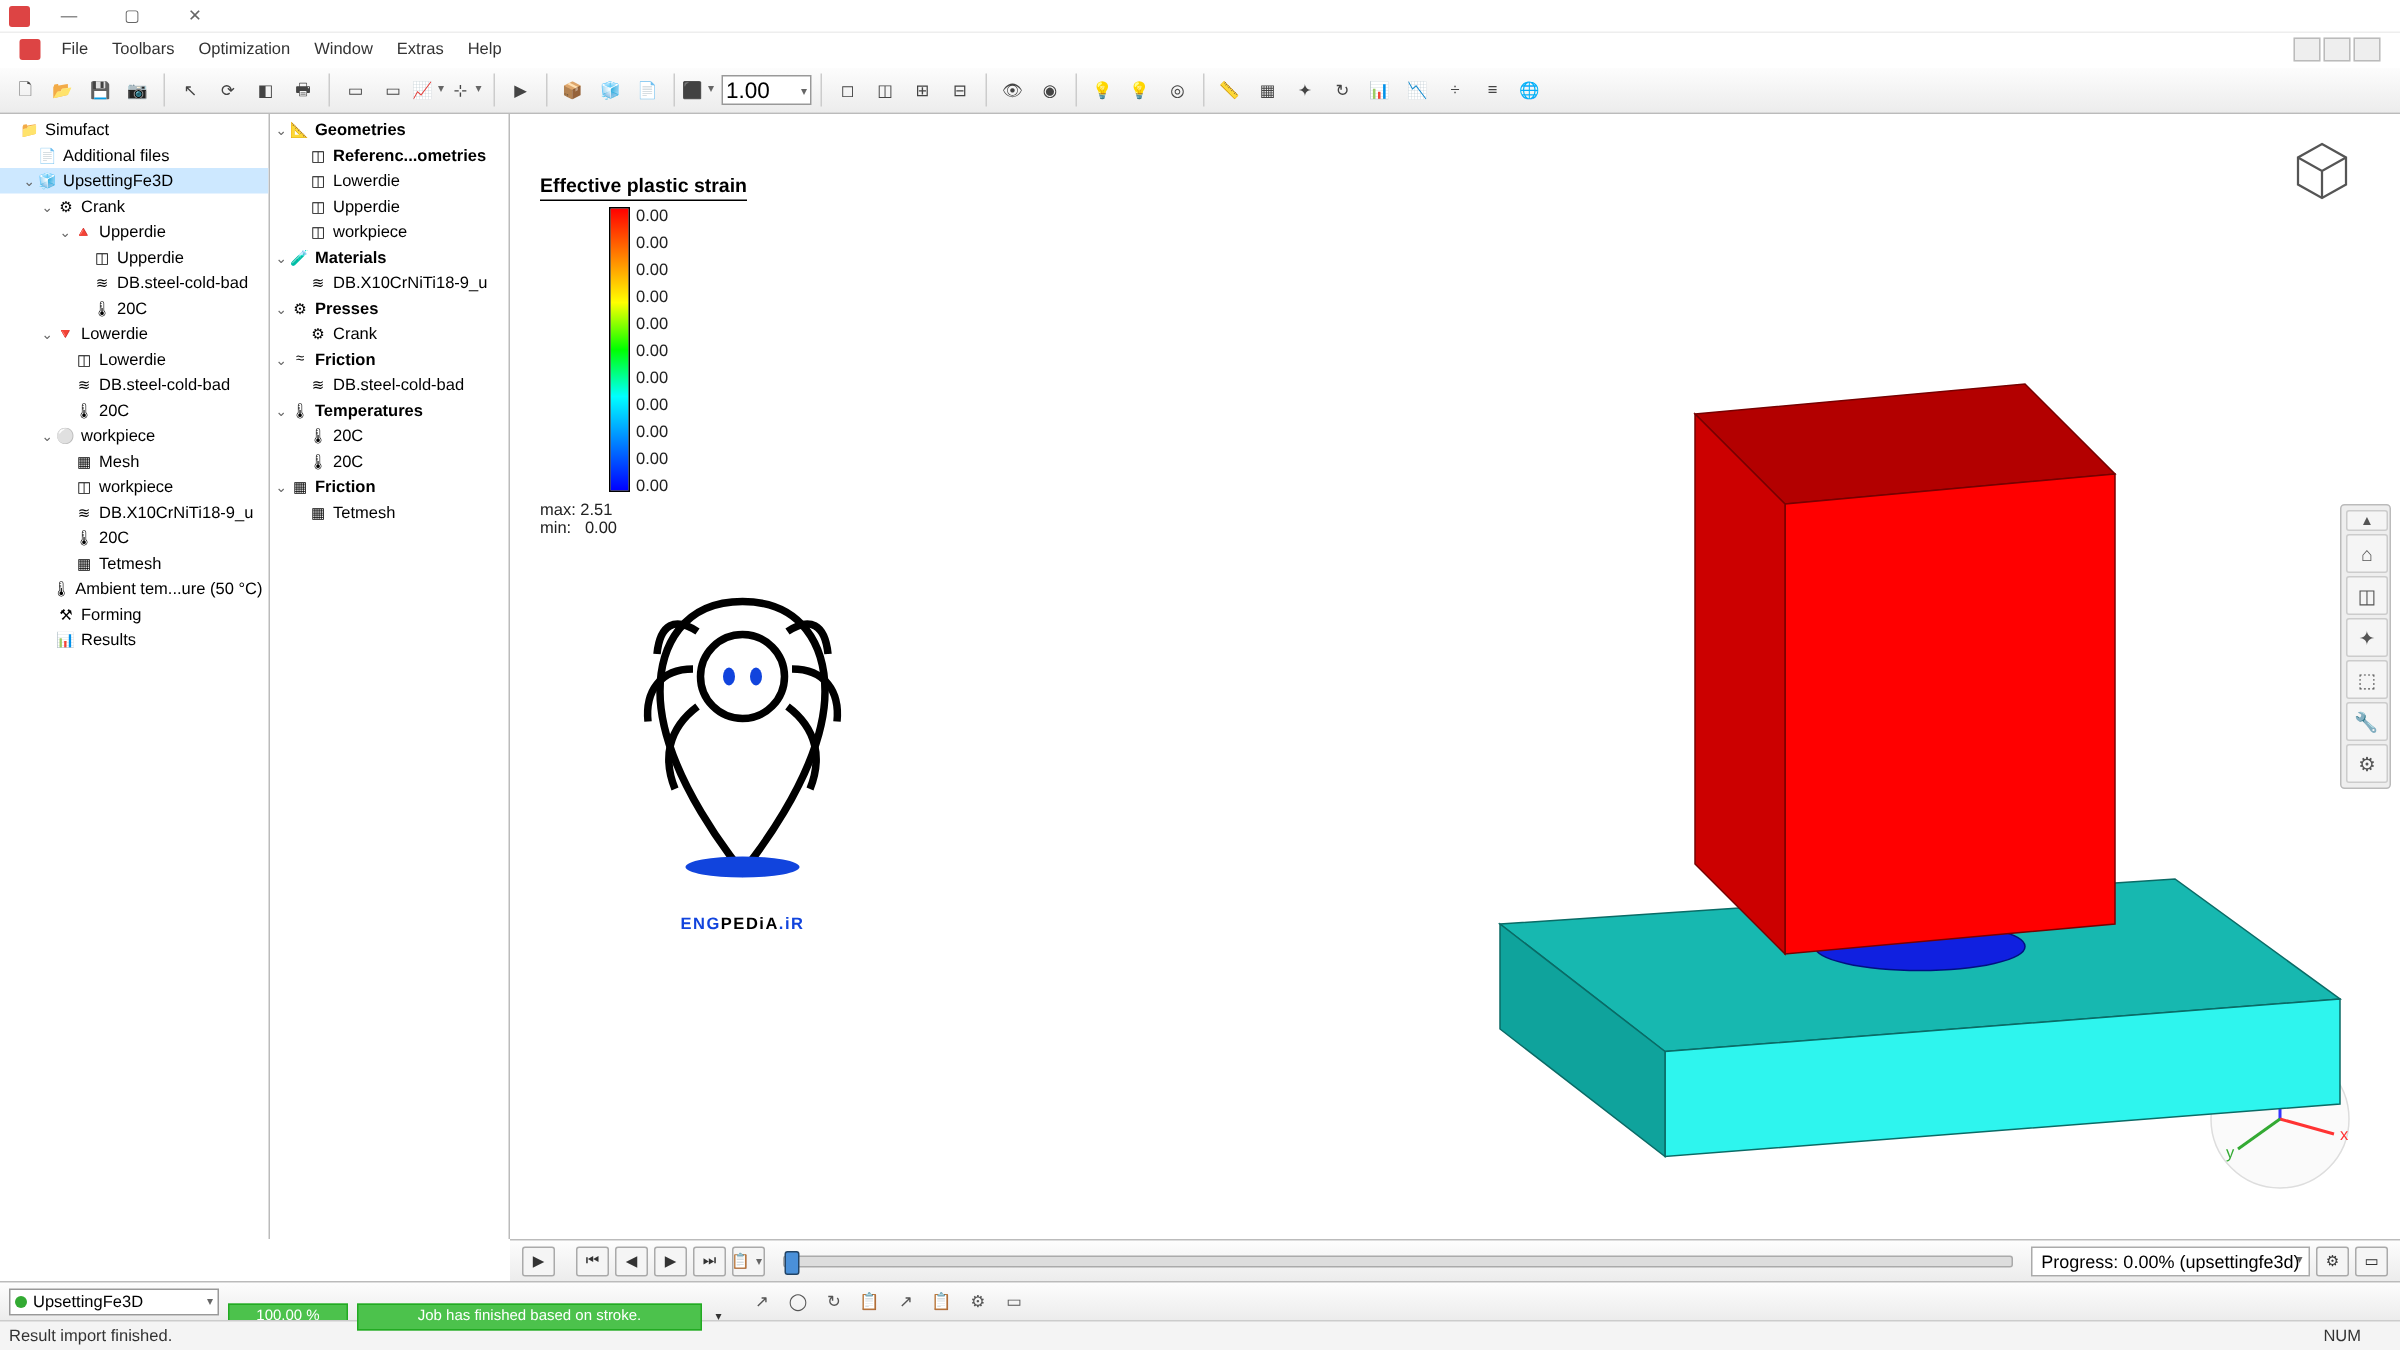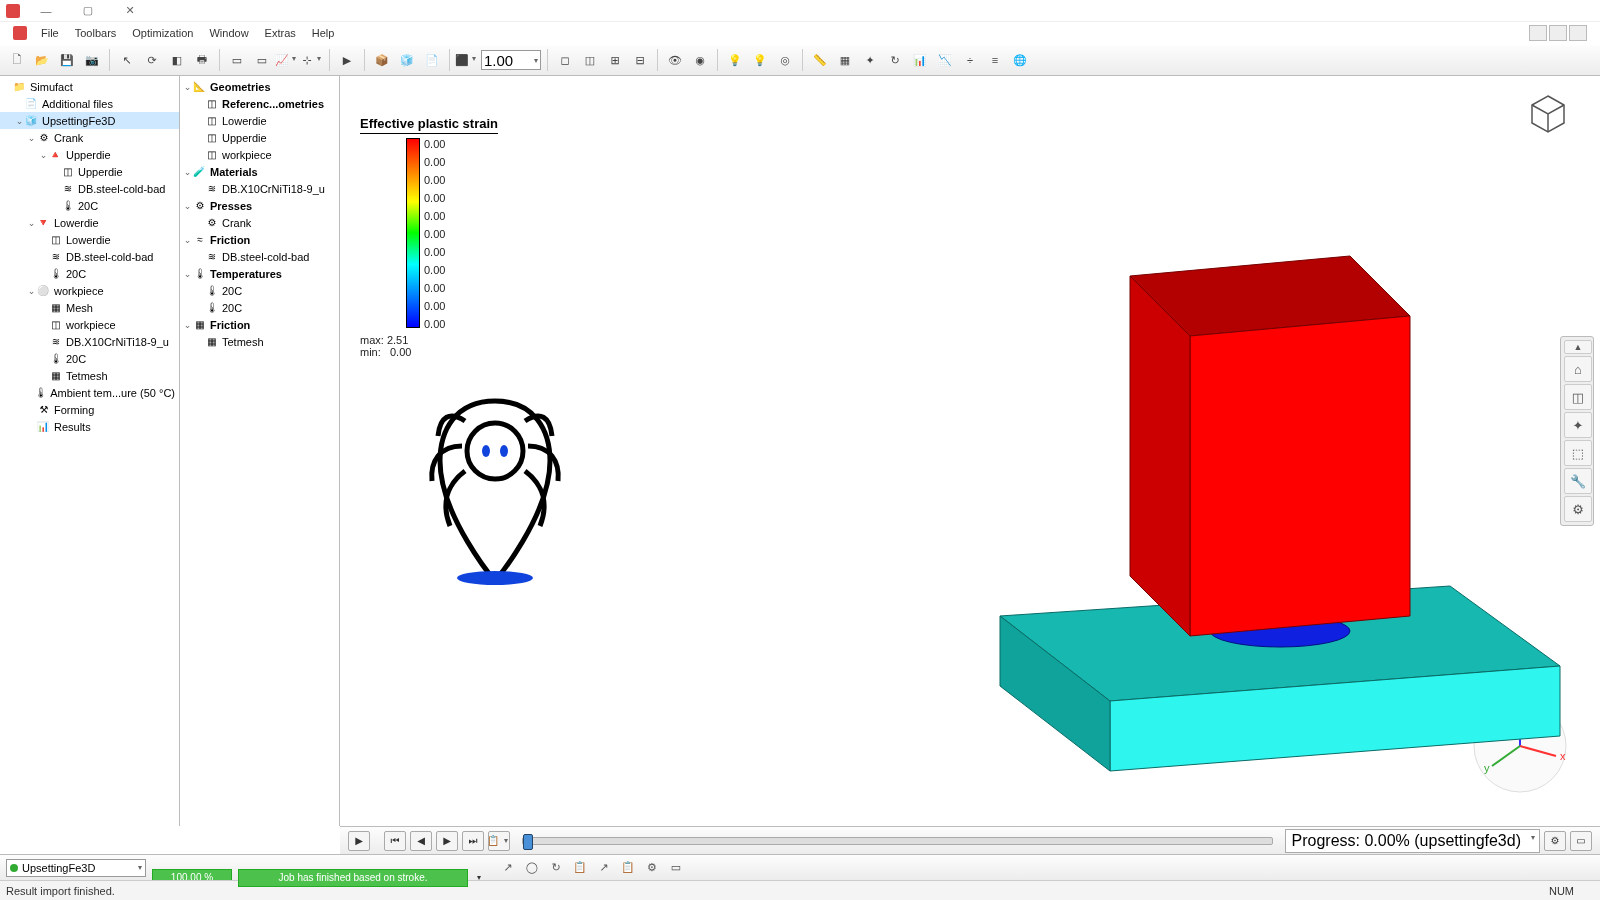--- a/index.html
+++ b/index.html
@@ -44,21 +44,21 @@
 .triad-top { position:absolute; right:30px; top:16px; }
 .triad-bot { position:absolute; right:30px; bottom:30px; width:100px; height:100px; }
 .side-tools { position:absolute; right:6px; top:260px; width:34px; background:#eee; border:1px solid #bbb; border-radius:3px; display:flex; flex-direction:column; gap:2px; padding:3px; }
 .side-tools .sbt { width:28px; height:26px; background:#f5f5f5; border:1px solid #ccc; border-radius:2px; display:flex; align-items:center; justify-content:center; font-size:13px; color:#555;}
 .side-tools .sbt:first-child{height:14px;font-size:9px;}
 .model-3d { position:absolute; left:350px; top:80px; width:900px; height:650px; }
 .playbar { height: 28px; background: linear-gradient(#fdfdfd,#ececec); border-top:1px solid #bbb; display:flex; align-items:center; padding:0 8px; gap:4px; }
 .pb-btn { width:22px; height:20px; border:1px solid #aaa; background:#f5f5f5; border-radius:2px; display:flex; align-items:center; justify-content:center; font-size:10px; color:#333;}
 .pb-track { flex:1; height:8px; background:#ddd; border:1px solid #aaa; border-radius:2px; position:relative; margin:0 8px;}
 .pb-thumb { position:absolute; left:0; top:-4px; width:10px; height:16px; background:#4a90d9; border:1px solid #246; border-radius:2px;}
-.pb-progress { padding:2px 18px 2px 6px; border:1px solid #aaa; background:#fff; font-size:16px; position:relative;}
+.pb-progress { padding:2px 6px 2px 6px; border:1px solid #aaa; background:#fff; font-size:12px; position:relative;}
 .pb-progress::after{content:"▾"; position:absolute; right:4px; top:3px; font-size:8px; color:#666;}
 .statusbar2 { height: 26px; background: linear-gradient(#fdfdfd,#ececec); border-top:1px solid #bbb; display:flex; align-items:center; padding:0 6px; gap:6px;}
 .sb-combo { width:140px; height:18px; border:1px solid #999; background:#fff; display:flex; align-items:center; padding:0 3px; font-size:10px;}
 .sb-combo .dot{width:8px;height:8px;border-radius:50%;background:#3a3;margin-right:4px;}
 .sb-combo::after{content:"▾"; margin-left:auto; font-size:8px; color:#666;}
 .sb-prog { height:18px; background:#4cc24c; border:1px solid #2a2; color:#fff; display:flex; align-items:center; justify-content:center; font-size:10px;margin-top:20px;}
 .sb-prog.a{width:80px;} .sb-prog.b{width:230px; position:relative;}
 .sb-prog.b::after{content:"▾"; position:absolute; right:-14px; top:3px; font-size:8px; color:#333;}
 .sb-tool { width:20px; height:20px; display:flex; align-items:center; justify-content:center; color:#555;}
 .statusbar3 { height:20px; background:#f4f4f4; border-top:1px solid #ccc; display:flex; align-items:center; padding:0 6px; font-size:10px; color:#333;}
@@ -368,20 +368,23 @@
             <path d="M105 35 C 120 25 130 30 132 50"></path>
           <path d="M42 60 C 20 60 10 75 12 95"></path>
             <path d="M108 60 C 130 60 140 75 138 95"></path>
           <path d="M45 85 C 25 100 22 120 30 140"></path>
             <path d="M105 85 C 125 100 128 120 120 140"></path>
         </svg>
         <svg viewBox="0 0 100 20" style="position:absolute;bottom:-2px;left:25px;width:100px;">
           <ellipse cx="50" cy="10" rx="38" ry="7" fill="#14d"></ellipse>
         </svg>
       </div>
+      <div class="wm-text">
+        <span style="color:#14d">ENG</span><span style="color:#000">PEDiA</span><span style="color:#14d">.iR</span>
+      </div>
     </div>
 
     <div class="triad-top">
       <svg width="44" height="44" viewBox="0 0 44 44" stroke="#555" fill="none" stroke-width="1.5">
         <path d="M22 4 L38 13 L38 31 L22 40 L6 31 L6 13 Z"></path>
         <path d="M6 13 L22 22 L38 13 M22 22 L22 40"></path>
       </svg>
     </div>
 
     <div class="side-tools" id="side-tools">

